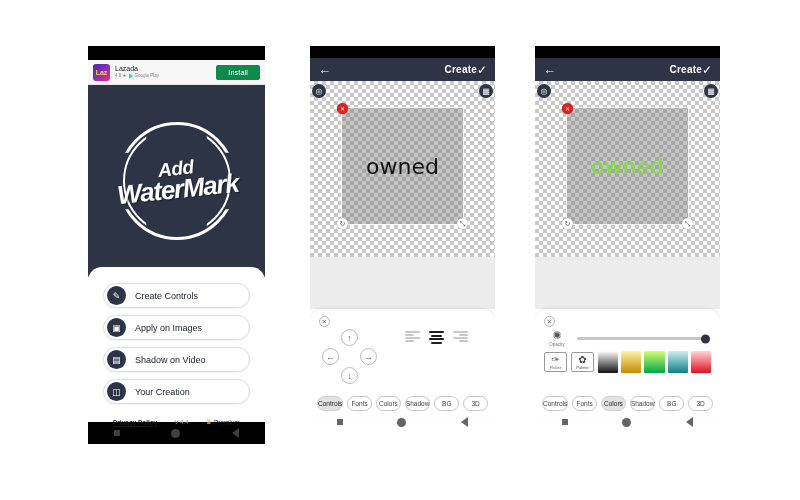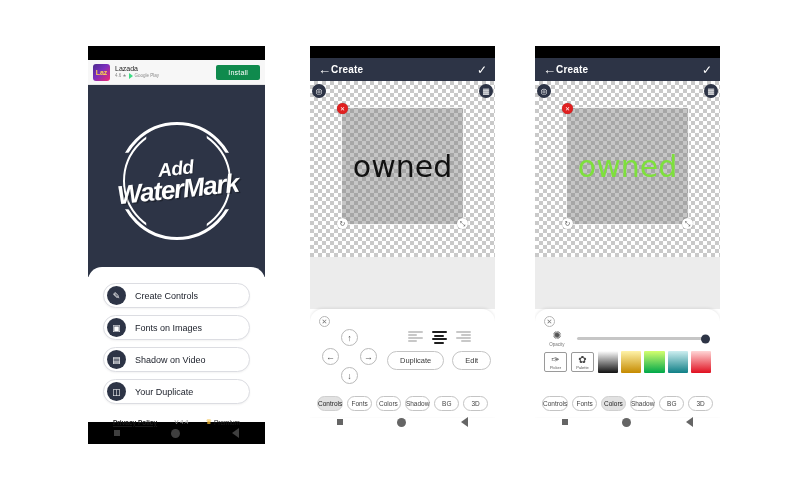--- a/index.html
+++ b/index.html
@@ -135,21 +135,21 @@
   
   .editor { width: 185px; height: 404px; top: 46px; background: #ffffff; }
   #phone2 { left: 310px; }
   #phone3 { left: 535px; }
   .editor .statusbar { height: 12px; }
   .appbar {
     height: 23px; background: #2d3446; color: #fff;
     display: flex; align-items: center; padding: 0 8px;
   }
   .appbar-title {
-    flex: 1; text-align: left; font-size: 10px; font-weight: bold; letter-spacing: .2px;
+    flex: 1; text-align: right; font-size: 10px; font-weight: bold; letter-spacing: .2px;
   }
   .arrow-l { font-size: 13px; line-height: 1; }
   .check { font-size: 12px; line-height: 1; }
 
   .canvas {
     position: relative; height: 176px;
     background-color: #ffffff;
     background-image:
       linear-gradient(45deg,#c9c9c9 25%,transparent 25%,transparent 75%,#c9c9c9 75%),
       linear-gradient(45deg,#c9c9c9 25%,transparent 25%,transparent 75%,#c9c9c9 75%);
@@ -165,21 +165,21 @@
   .canvas-ico.right { right: 2px; }
 
   .textbox {
     position: absolute; left: 31px; top: 26px; width: 123px; height: 118px;
     background: rgba(120,120,120,.42);
     border: 1px solid rgba(255,255,255,.85);
   }
   .tb-text {
     position: absolute; inset: 0;
     display: flex; align-items: center; justify-content: center;
-    font-size: 30px; font-family: "DejaVu Sans", sans-serif;
+    font-size: 22px; font-family: "DejaVu Sans", sans-serif;
   }
   .handle {
     position: absolute; width: 11px; height: 11px; border-radius: 50%;
     display: flex; align-items: center; justify-content: center;
     font-size: 7px; background: #ffffff; color: #555;
     box-shadow: 0 0 1px rgba(0,0,0,.5);
   }
   .h-del { left: -5px; top: -5px; background: #e02020; color: #fff; font-size: 6px; }
   .h-rot { left: -5px; bottom: -5px; }
   .h-res { right: -5px; bottom: -5px; }
@@ -293,29 +293,29 @@
       </div>
     </div>
 
     <div class="menu-sheet">
       <div class="menu-item">
         <div class="menu-ico">✎</div>
         <div class="menu-lbl">Create Controls</div>
       </div>
       <div class="menu-item">
         <div class="menu-ico">▣</div>
-        <div class="menu-lbl">Fonts on Images</div>
+        <div class="menu-lbl">Apply on Images</div>
       </div>
       <div class="menu-item">
         <div class="menu-ico">▤</div>
         <div class="menu-lbl">Shadow on Video</div>
       </div>
       <div class="menu-item">
         <div class="menu-ico">◫</div>
-        <div class="menu-lbl">Your Duplicate</div>
+        <div class="menu-lbl">Your Creation</div>
       </div>
 
       <div class="foot">
         <div class="foot-privacy">Privacy Policy</div>
         <div class="foot-ver">V 4.4</div>
         <div class="foot-prem">
           <span class="crown">♛</span>
           <span>Premium</span>
         </div>
       </div>
@@ -373,24 +373,20 @@
                 <i></i>
                 <i></i>
               </span>
             <span class="align-ico a-right">
                 <i></i>
                 <i></i>
                 <i></i>
                 <i></i>
               </span>
           </div>
-          <div class="pill-row">
-            <span class="pill">Duplicate</span>
-            <span class="pill">Edit</span>
-          </div>
         </div>
       </div>
       <div class="tabs">
         <span class="tab sel">Controls</span>
         <span class="tab">Fonts</span>
         <span class="tab">Colors</span>
         <span class="tab">Shadow</span>
         <span class="tab">BG</span>
         <span class="tab">3D</span>
       </div>

